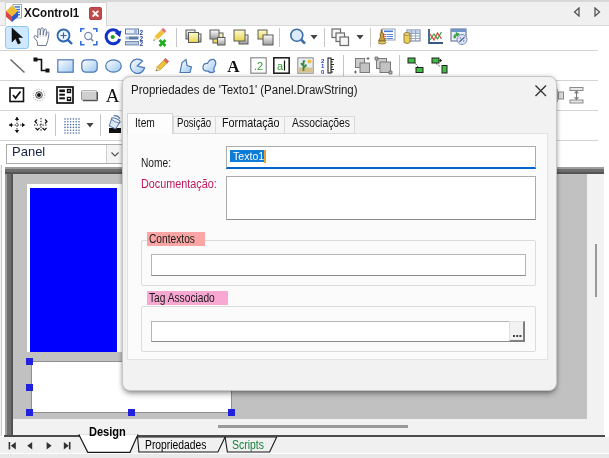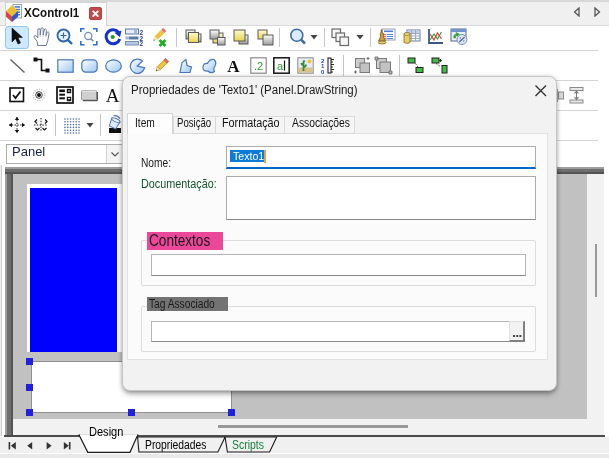--- a/index.html
+++ b/index.html
@@ -406,21 +406,21 @@
 
   <g fill="#333">
     <rect x="8.6" y="12" width="1.6" height="7.4"></rect>
     <path d="M15.8 12 L10.8 15.7 L15.8 19.4 Z"></path>
     <path d="M32.2 12 L27.2 15.7 L32.2 19.4 Z"></path>
     <path d="M46.6 12 L51.6 15.7 L46.6 19.4 Z"></path>
     <path d="M63.8 12 L68.8 15.7 L63.8 19.4 Z"></path>
     <rect x="68.9" y="12" width="1.6" height="7.4"></rect>
   </g>
 </svg>
-<div class="abs" style="left:88.5px;top:425px;font-size:12px;font-weight:normal;color:#000;"><span class="sx" style="transform:scaleX(0.92);">Design</span></div>
+<div class="abs" style="left:88.5px;top:425px;font-size:12px;font-weight:bold;color:#000;"><span class="sx" style="transform:scaleX(0.92);">Design</span></div>
 <div class="abs" style="left:145.3px;top:437.5px;font-size:12px;color:#000;"><span class="sx" style="transform:scaleX(0.86);">Propriedades</span></div>
 <div class="abs" style="left:231.5px;top:437.5px;font-size:12px;color:#15803d;"><span class="sx" style="transform:scaleX(0.87);">Scripts</span></div>
 
 <div class="abs" style="left:122px;top:76px;width:435px;height:315px;background:#f2f2f2;border:1px solid #c6c6c6;border-radius:8px;box-sizing:border-box;box-shadow:0px 4px 6px -2px rgba(0,0,0,0.45), 0px 0px 4px rgba(0,0,0,0.18);"></div>
 <div class="abs" style="left:131px;top:83px;font-size:12px;color:#1b1b1b;text-decoration:underline;"><span class="sx" style="transform:scaleX(0.96);">Propriedades de 'Texto1' (Panel.DrawString)</span></div>
 <svg class="abs" style="left:534px;top:84px;" width="14" height="14" viewBox="0 0 14 14">
   <path d="M1.5 1.5 L12 12 M12 1.5 L1.5 12" stroke="#333" stroke-width="1.4"></path>
 </svg>
 
 <div class="abs" style="left:126.5px;top:133px;width:421px;height:227px;background:#fbfbfb;border:1px solid #e2e2e2;box-sizing:border-box;"></div>
@@ -433,25 +433,25 @@
 <div class="abs" style="left:177px;top:116px;font-size:12px;color:#111;"><span class="sx" style="transform:scaleX(0.80);">Posição</span></div>
 <div class="abs" style="left:222px;top:116px;font-size:12px;color:#111;"><span class="sx" style="transform:scaleX(0.90);">Formatação</span></div>
 <div class="abs" style="left:292px;top:116px;font-size:12px;color:#111;"><span class="sx" style="transform:scaleX(0.86);">Associações</span></div>
 
 <div class="abs" style="left:141px;top:149px;font-size:12px;color:#1a1a1a;margin-top:7px;"><span class="sx" style="transform:scaleX(0.85);">Nome:</span></div>
 <div class="abs" style="left:226px;top:146px;width:310px;height:23px;background:#ffffff;border:1px solid #acacac;border-bottom:2px solid #0066cc;box-sizing:border-box;"></div>
 <div class="abs" style="left:230px;top:150px;width:34px;height:12px;background:#0c7cd8;"></div>
 <div class="abs" style="left:233px;top:149.5px;font-size:11.5px;color:#ffffff;"><span class="sx" style="transform:scaleX(0.92);">Texto1</span></div>
 <div class="abs" style="left:264px;top:149.5px;width:2px;height:13px;background:#e8a33d;"></div>
 
-<div class="abs" style="left:141px;top:177px;font-size:12px;color:#14532d;"><span class="sx" style="transform:scaleX(0.90);">Documentação:</span></div>
+<div class="abs" style="left:141px;top:177px;font-size:12px;color:#be185d;"><span class="sx" style="transform:scaleX(0.90);">Documentação:</span></div>
 <div class="abs" style="left:226px;top:176px;width:310px;height:44px;background:#ffffff;border:1px solid #ababab;border-bottom:1px solid #8a8a8a;box-sizing:border-box;"></div>
 
 <div class="abs" style="left:141px;top:240px;width:395px;height:46px;border:1px solid #dcdcdc;border-radius:2px;box-sizing:border-box;"></div>
-<div class="abs" style="left:147px;top:232px;background:#ec4899;padding:0 2px;font-size:16px;color:#1a1a1a;"><span class="sx" style="transform:scaleX(0.85);">Contextos</span></div>
+<div class="abs" style="left:147px;top:232px;background:#fca5a5;padding:0 2px;font-size:12px;color:#1a1a1a;"><span class="sx" style="transform:scaleX(0.85);">Contextos</span></div>
 <div class="abs" style="left:151px;top:254px;width:375px;height:22px;background:#ffffff;border:1px solid #b5b5b5;border-bottom:1px solid #8a8a8a;box-sizing:border-box;"></div>
 
 <div class="abs" style="left:141px;top:306px;width:395px;height:46px;border:1px solid #dcdcdc;border-radius:2px;box-sizing:border-box;"></div>
-<div class="abs" style="left:147px;top:297px;background:#737373;padding:0 2px;font-size:12px;color:#1a1a1a;text-decoration:underline;"><span class="sx" style="transform:scaleX(0.85);">Tag Associado</span></div>
+<div class="abs" style="left:147px;top:291px;background:#f9a8d4;padding:0 2px;font-size:12px;color:#1a1a1a;text-decoration:underline;"><span class="sx" style="transform:scaleX(0.85);">Tag Associado</span></div>
 <div class="abs" style="left:151px;top:321px;width:374px;height:21px;background:#ffffff;border:1px solid #b5b5b5;border-bottom:1px solid #8a8a8a;box-sizing:border-box;"></div>
 <div class="abs" style="left:509px;top:321px;width:16px;height:21px;background:#f2f2f2;border-top:1px solid #e0e0e0;border-left:1px solid #e0e0e0;border-right:2px solid #808080;border-bottom:2px solid #808080;box-sizing:border-box;">
   <div style="position:absolute;left:3px;top:13px;width:1.6px;height:1.6px;background:#444;box-shadow:3.2px 0 #444, 6.4px 0 #444;"></div>
 </div>
 
 </body></html>

